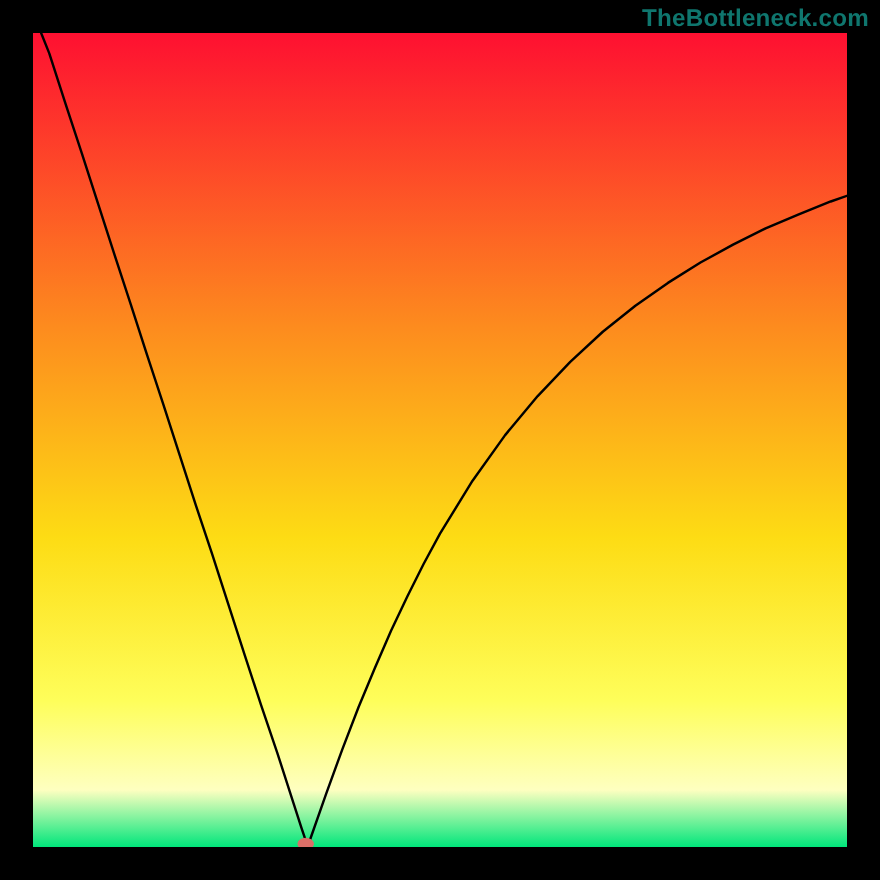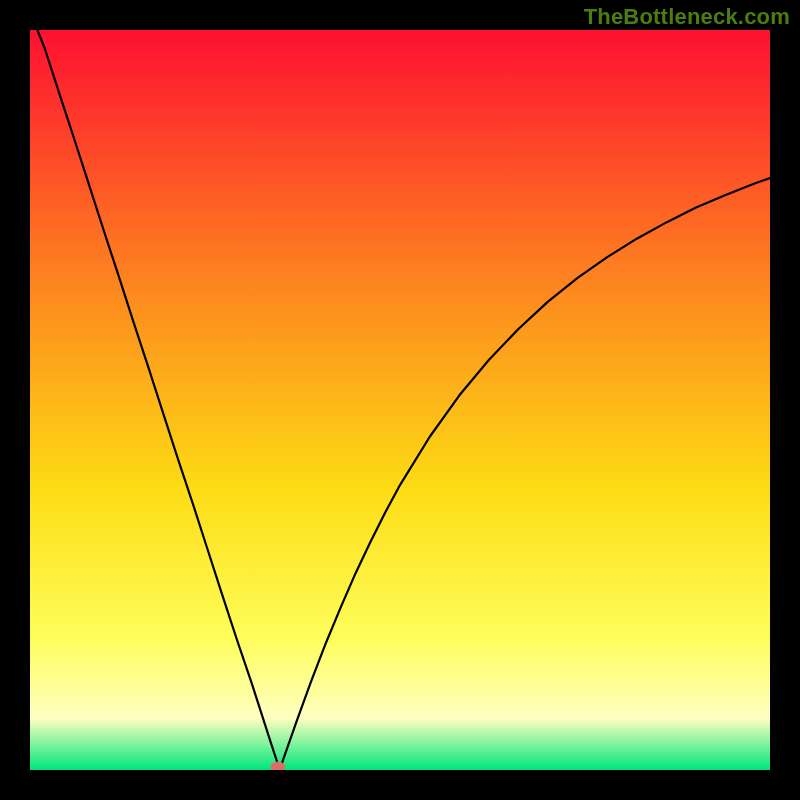--- a/index.html
+++ b/index.html
@@ -22,21 +22,21 @@
     top: 30px;
     width: 740px;
     height: 740px;
   }
   #watermark {
     position: absolute;
     top: 4px;
     right: 10px;
     font-size: 22px;
     font-weight: bold;
-    color: #4d7c0f;
+    color: #0f766e;
     letter-spacing: 0.2px;
   }
   svg {
     display: block;
   }
 </style>
 </head>
 <body>
 
 <div id="container">

